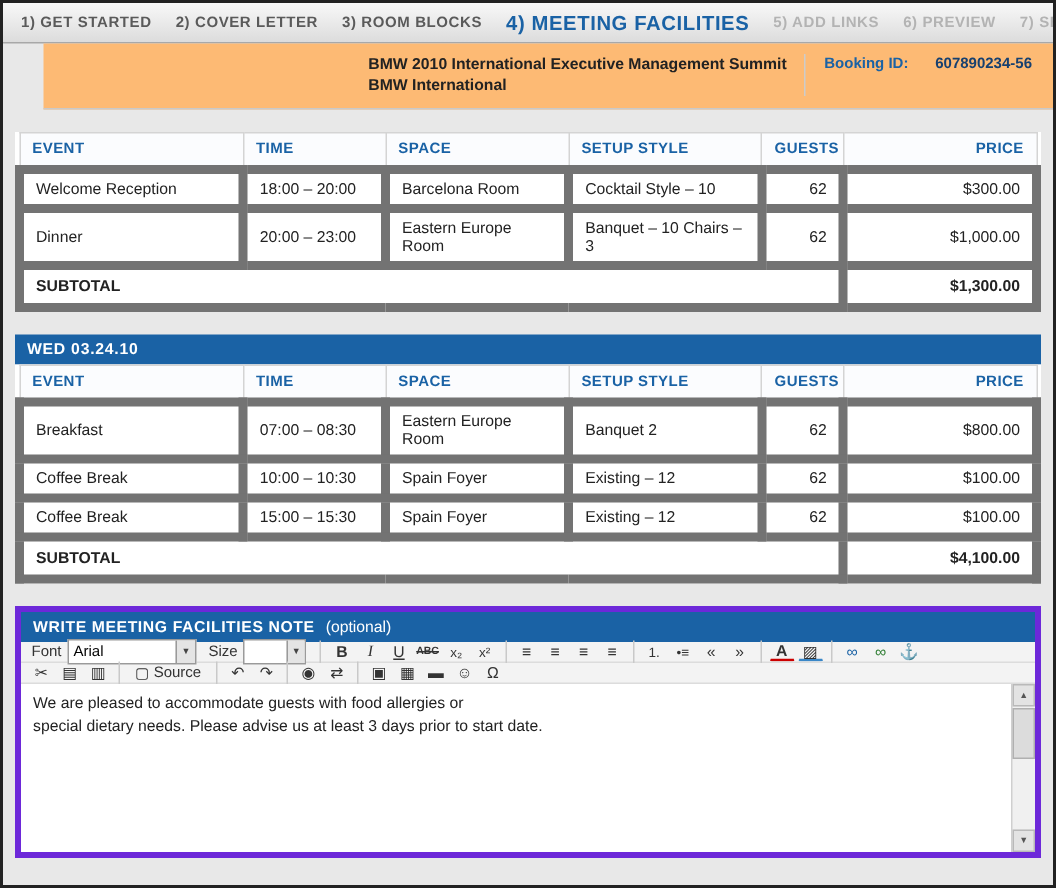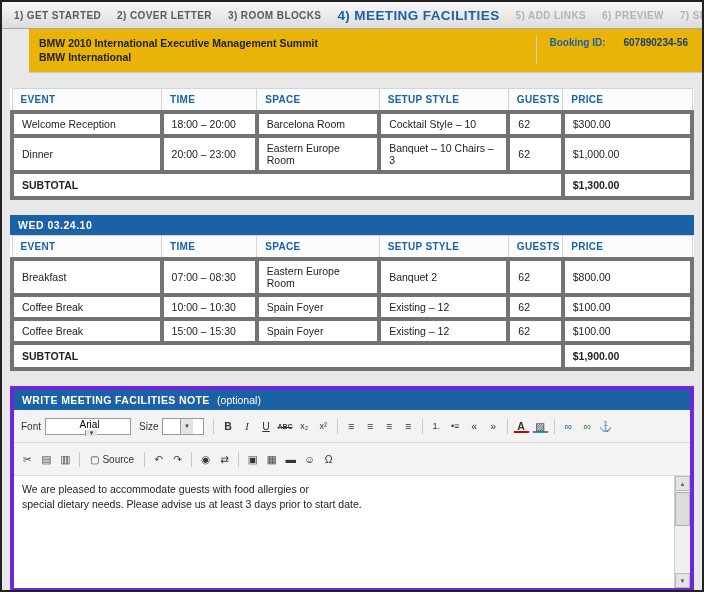--- a/index.html
+++ b/index.html
@@ -18,22 +18,22 @@
     display:flex; align-items:center; gap:16px;
     padding:0 12px;
     background:linear-gradient(#f8f8f8,#dcdcdc);
     border-bottom:1px solid #a8a8a8;
   }
   .step { font-size:10px; font-weight:bold; color:#5a5a5a; letter-spacing:.4px; white-space:nowrap; }
   .step.active { color:#1a62a5; font-size:13.5px; }
   .step.future { color:#b3b3b3; }
   
   .info {
-    flex:none; background:#eab308; border-bottom:1px solid #c9c9c9;
-    display:flex; justify-content:space-between; padding:7px 10px 8px;margin-left:27px;
+    flex:none; background:#fdba74; border-bottom:1px solid #c9c9c9;
+    display:flex; justify-content:flex-end; padding:7px 10px 8px;margin-left:27px;
   }
   .title { font-size:10.5px; font-weight:bold; color:#222; line-height:14px; }
   .info-groups { display:flex; }
   .group { border-left:1px solid #ccc; padding:1px 4px 0 12px; margin-left:12px;
            display:flex; flex-direction:row; gap:0; }
   .kv { display:flex; font-size:10px; line-height:12px; }
   .k { color:#1a62a5; font-weight:bold; min-width:74px; }
   .group.dates .k { min-width:62px; }
   .v { font-weight:bold; color:#17406f; }
   
@@ -42,39 +42,39 @@
   .daybar {
     background:#1a62a5; color:#fff; font-size:10.5px; font-weight:bold;
     letter-spacing:.5px; padding:4px 8px;
   }
   table { width:100%; border-collapse:collapse; background:#fff; table-layout:fixed; }
   th {
     color:#1a62a5; font-size:10px; font-weight:bold; letter-spacing:.3px;
     text-align:left; padding:5px 8px; background:#fbfcfe;
     border:1px solid #d4d4d4;
   }
-  td { font-size:10.5px; color:#222; padding:4px 8px; border:4px solid #737373; background:#fff; }
-  th.num, td.num { }
+  td { font-size:10.5px; color:#222; padding:4px 8px; border:6px solid #737373; background:#fff; }
+  th.num, td.num { text-align:right; }
   tr.subtotal td { font-weight:bold; border-top:1px solid #bdbdbd; padding:5px 8px; }
   
   .notewrap { margin:0 8px; flex:none; background:#fff; border:4px solid #6d28d9; }
   .noteheader {
     background:#1a62a5; color:#fff; font-size:10.5px; font-weight:bold;
     letter-spacing:.4px; padding:4px 8px;
   }
   .noteheader .optional { font-weight:normal; letter-spacing:0; margin-left:4px; }
   .toolbar {
     display:flex; align-items:center; gap:2px;
-    background:#f3f3f3; border-bottom:1px solid #dcdcdc; padding:2px 5px; height:33px;
+    background:#f3f3f3; border-bottom:1px solid #dcdcdc; padding:2px 5px; height:14px;
   }
   .tb-label { font-size:10px; color:#333; margin:0 2px; }
   .dropdown {
     display:inline-flex; align-items:center; justify-content:space-between;
     border:1px solid #9a9a9a; background:#fff; height:17px; font-size:10px;
-    padding-left:3px; margin-right:4px;flex-direction:column;
+    padding-left:3px; margin-right:4px;
   }
   .dropdown .dd-arrow {
     font-size:6px; color:#444; background:#e4e4e4; border-left:1px solid #9a9a9a;
     height:100%; display:inline-flex; align-items:center; padding:0 3px; margin-left:3px;
   }
   .dd-font { width:86px; } .dd-size { width:42px; }
   .tb-btn {
     min-width:17px; height:17px; display:inline-flex; align-items:center; justify-content:center;
     font-size:10.5px; color:#333; border:1px solid transparent; border-radius:2px; cursor:default;
   }
@@ -230,21 +230,21 @@
       <tr>
         <td>Coffee Break</td>
         <td>15:00 – 15:30</td>
         <td>Spain Foyer</td>
         <td>Existing – 12</td>
         <td class="num">62</td>
         <td class="num">$100.00</td>
       </tr>
       <tr class="subtotal">
         <td colspan="5">SUBTOTAL</td>
-        <td class="num">$1,900.00</td>
+        <td class="num">$4,100.00</td>
       </tr>
     </tbody>
   </table>
 </div>
 
 <div class="notewrap">
   <div class="noteheader">
     <span>WRITE MEETING FACILITIES NOTE</span>
     <span class="optional">(optional)</span>
   </div>

